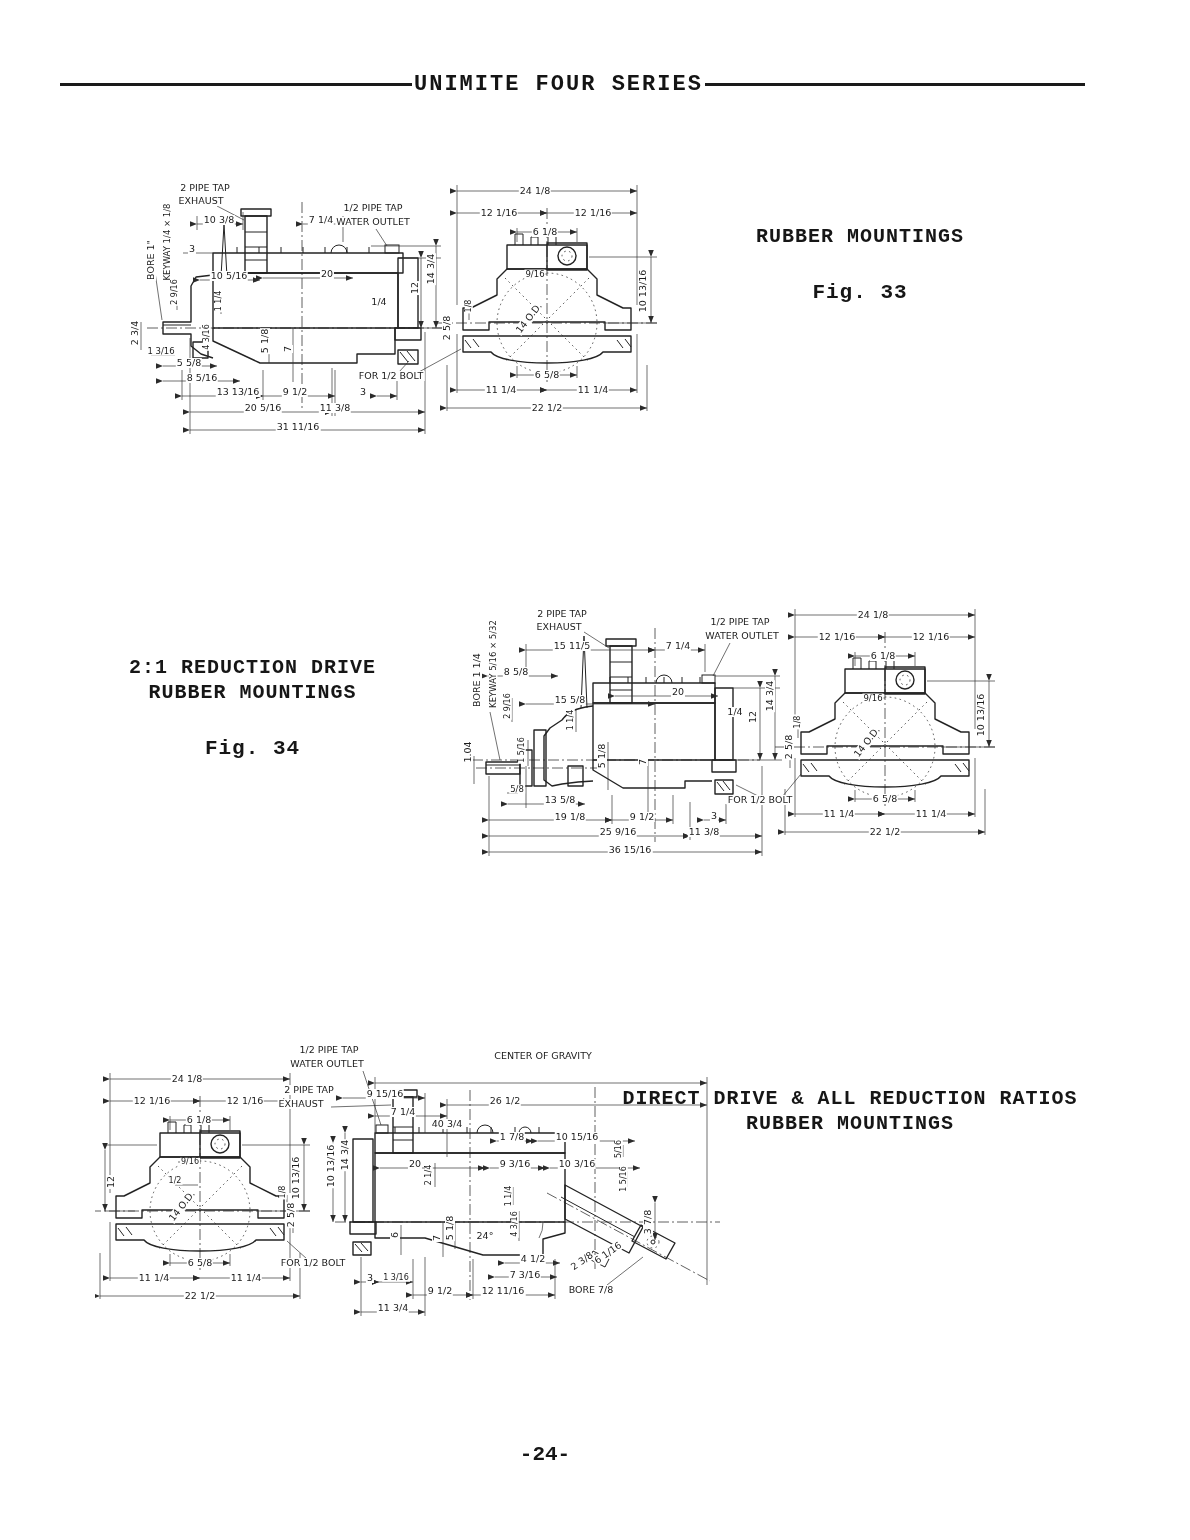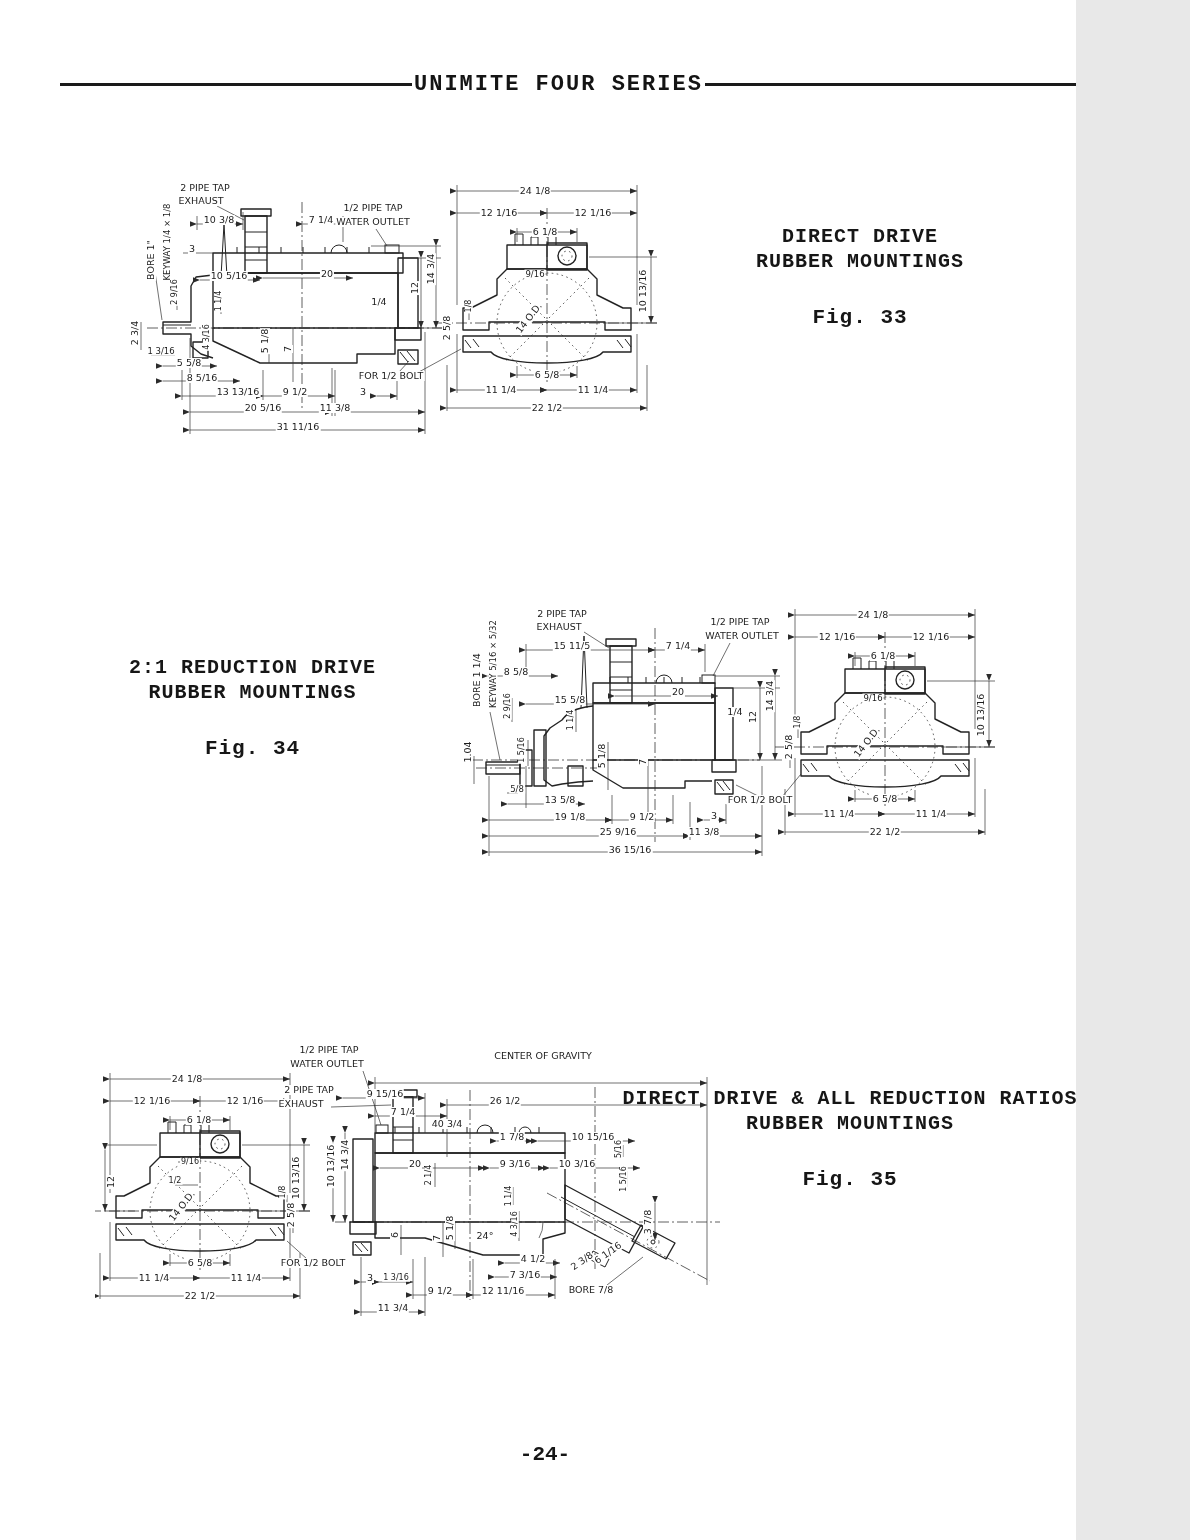--- a/index.html
+++ b/index.html
@@ -1,16 +1,16 @@
 <!DOCTYPE html>
 <html><head>
 <meta charset="utf-8">
 <style>
   html,body{margin:0;padding:0;background:#e8e8e8;}
-  .page{position:relative;width:1076px;height:1540px;background:#ffffff;overflow:hidden;
+  .page{position:relative;width:1190px;height:1540px;background:#ffffff;overflow:hidden;
         font-family:"Liberation Sans",sans-serif;color:#1d1d1d;}
   
   .hdr{position:absolute;left:60px;top:72px;width:1025px;display:flex;align-items:center;}
   .hdr .rule{height:3px;background:#1a1a1a;flex:1;}
   .hdr .rule.lft{max-width:352px;}
   .hdr h1{margin:0 2px;font-family:"Liberation Mono",monospace;font-weight:700;font-size:22px;
           letter-spacing:2px;color:#141414;white-space:nowrap;}
   
   .figure{position:absolute;}
   .figure svg{position:absolute;left:0;top:0;}
@@ -176,21 +176,20 @@
         <span class="dim" style="left: 434px; top: 168px; transform: translate(-50%, -50%) rotate(-52deg);">14 O.D.</span>
         <span class="dim" style="left: 548px; top: 141px; transform: translate(-50%, -50%) rotate(-90deg);">10 13/16</span>
         <span class="dim" style="left: 452px; top: 225px; transform: translate(-50%, -50%);">6 5/8</span>
         <span class="dim" style="left: 406px; top: 240px; transform: translate(-50%, -50%);">11 1/4</span>
         <span class="dim" style="left: 498px; top: 240px; transform: translate(-50%, -50%);">11 1/4</span>
         <span class="dim" style="left: 452px; top: 258px; transform: translate(-50%, -50%);">22 1/2</span>
       </div>
   </section>
 
   <aside class="caption" style="left:700px;top:224px;width:320px">
-    <div class="cline">DIRECT DRIVE</div>
     <div class="cline">RUBBER MOUNTINGS</div>
     <div class="figlabel">Fig. 33</div>
   </aside>
 
   <section class="figure" style="left:460px;top:580px;width:630px;height:300px">
     <svg viewBox="0 0 630 300" width="630" height="300">
 
       <g>
         <path class="cl" d="M12,180 H300"></path>
         <path class="cl" d="M195,48 V262"></path>
@@ -444,21 +443,21 @@
         <span class="dim" style="left: 448px; top: 21px; transform: translate(-50%, -50%);">CENTER OF GRAVITY</span>
         <span class="dim" style="left: 352px; top: 44px; transform: translate(-50%, -50%); margin-top: 45px;">40 3/4</span>
         <span class="dim" style="left: 290px; top: 59px; transform: translate(-50%, -50%);">9 15/16</span>
         <span class="dim" style="left: 410px; top: 66px; transform: translate(-50%, -50%);">26 1/2</span>
         <span class="dim" style="left: 308px; top: 77px; transform: translate(-50%, -50%);">7 1/4</span>
         <span class="dim" style="left: 250px; top: 120px; transform: translate(-50%, -50%) rotate(-90deg);">14 3/4</span>
         <span class="dim" style="left: 236px; top: 131px; transform: translate(-50%, -50%) rotate(-90deg);">10 13/16</span>
         <span class="dim" style="left: 320px; top: 129px; transform: translate(-50%, -50%);">20</span>
         <span class="dim" style="left: 334px; top: 140px; font-size: 8px; transform: translate(-50%, -50%) rotate(-90deg);">2 1/4</span>
         <span class="dim" style="left: 417px; top: 102px; transform: translate(-50%, -50%);">1 7/8</span>
-        <span class="dim" style="left: 482px; top: 102px; transform: translate(-50%, -50%); margin-left: 16px;">10 15/16</span>
+        <span class="dim" style="left: 482px; top: 102px; transform: translate(-50%, -50%);">10 15/16</span>
         <span class="dim" style="left: 420px; top: 129px; transform: translate(-50%, -50%);">9 3/16</span>
         <span class="dim" style="left: 482px; top: 129px; transform: translate(-50%, -50%);">10 3/16</span>
         <span class="dim" style="left: 524px; top: 114px; font-size: 8px; transform: translate(-50%, -50%) rotate(-90deg);">5/16</span>
         <span class="dim" style="left: 529px; top: 144px; font-size: 8px; transform: translate(-50%, -50%) rotate(-90deg);">1 5/16</span>
         <span class="dim" style="left: 300px; top: 200px; transform: translate(-50%, -50%) rotate(-90deg);">6</span>
         <span class="dim" style="left: 342px; top: 203px; transform: translate(-50%, -50%) rotate(-90deg);">7</span>
         <span class="dim" style="left: 355px; top: 193px; transform: translate(-50%, -50%) rotate(-90deg);">5 1/8</span>
         <span class="dim" style="left: 390px; top: 201px; transform: translate(-50%, -50%);">24°</span>
         <span class="dim" style="left: 414px; top: 161px; font-size: 8px; transform: translate(-50%, -50%) rotate(-90deg);">1 1/4</span>
         <span class="dim" style="left: 420px; top: 189px; font-size: 8px; transform: translate(-50%, -50%) rotate(-90deg);">4 3/16</span>
@@ -472,18 +471,17 @@
         <span class="dim" style="left: 301px; top: 243px; font-size: 8px; transform: translate(-50%, -50%);">1 3/16</span>
         <span class="dim" style="left: 345px; top: 256px; transform: translate(-50%, -50%);">9 1/2</span>
         <span class="dim" style="left: 408px; top: 256px; transform: translate(-50%, -50%);">12 11/16</span>
         <span class="dim" style="left: 298px; top: 273px; transform: translate(-50%, -50%);">11 3/4</span>
       </div>
   </section>
 
   <aside class="caption" style="left:600px;top:1086px;width:500px">
     <div class="cline">DIRECT DRIVE &amp; ALL REDUCTION RATIOS</div>
     <div class="cline">RUBBER  MOUNTINGS</div>
-    <div class="figlabel">Fig. 35</div>
   </aside>
 
   <footer class="pagenum">-24-</footer>
 
 </div>
 
 </body></html>

